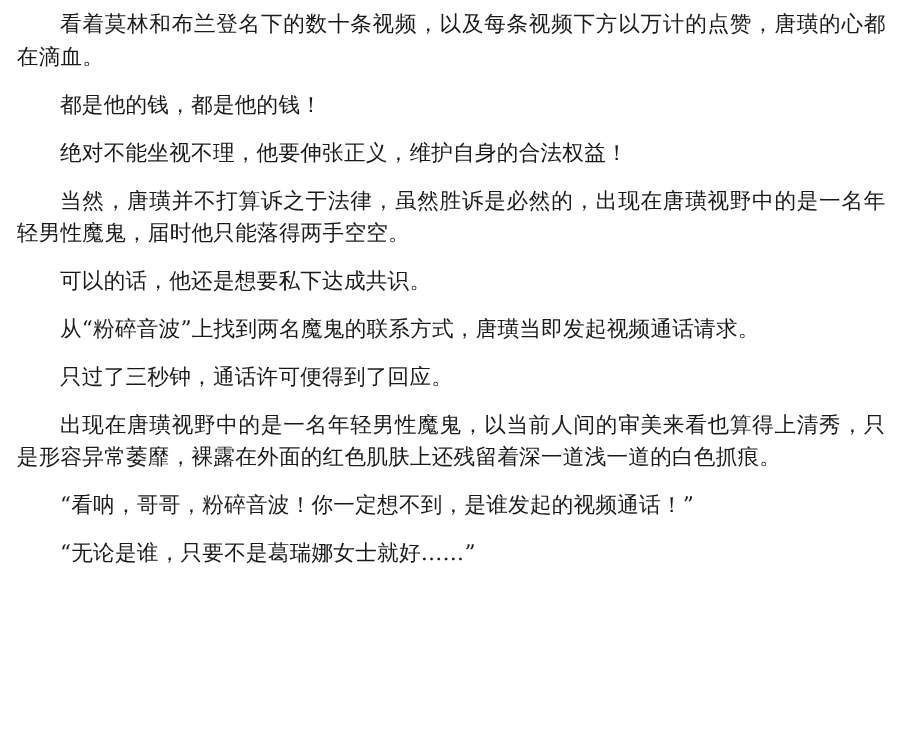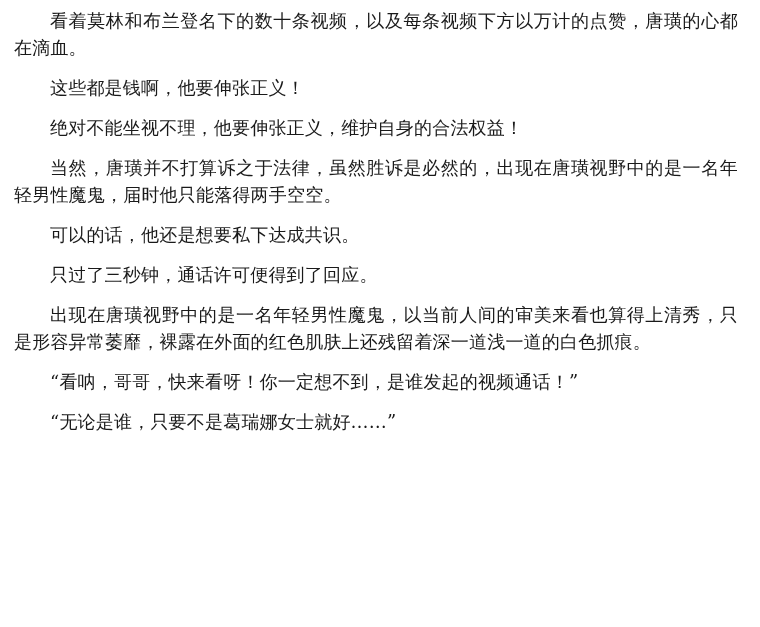--- a/index.html
+++ b/index.html
@@ -29,21 +29,22 @@
     text-indent: 2em;
     word-break: break-all;
     letter-spacing: 0.2px;
   }
 </style>
 </head>
 <body>
 
 <div class="page">
   <p>看着莫林和布兰登名下的数十条视频，以及每条视频下方以万计的点赞，唐璜的心都在滴血。</p>
-  <p>这些都是钱啊，他要伸张正义！</p>
+  <p>都是他的钱，都是他的钱！</p>
   <p>绝对不能坐视不理，他要伸张正义，维护自身的合法权益！</p>
   <p>当然，唐璜并不打算诉之于法律，虽然胜诉是必然的，出现在唐璜视野中的是一名年轻男性魔鬼，届时他只能落得两手空空。</p>
   <p>可以的话，他还是想要私下达成共识。</p>
+  <p>从“粉碎音波”上找到两名魔鬼的联系方式，唐璜当即发起视频通话请求。</p>
   <p>只过了三秒钟，通话许可便得到了回应。</p>
   <p>出现在唐璜视野中的是一名年轻男性魔鬼，以当前人间的审美来看也算得上清秀，只是形容异常萎靡，裸露在外面的红色肌肤上还残留着深一道浅一道的白色抓痕。</p>
-  <p>“看呐，哥哥，快来看呀！你一定想不到，是谁发起的视频通话！”</p>
+  <p>“看呐，哥哥，粉碎音波！你一定想不到，是谁发起的视频通话！”</p>
   <p>“无论是谁，只要不是葛瑞娜女士就好……”</p>
 </div>
 
 </body></html>

